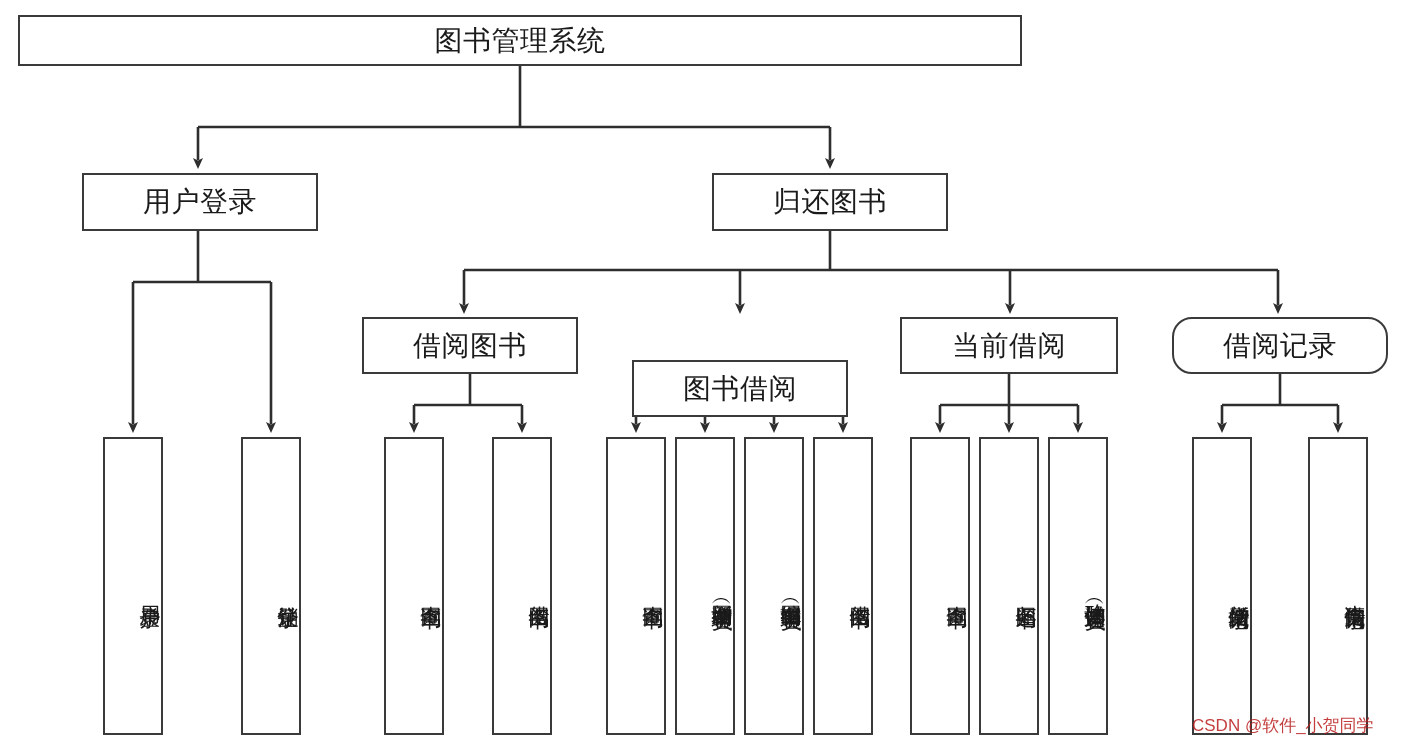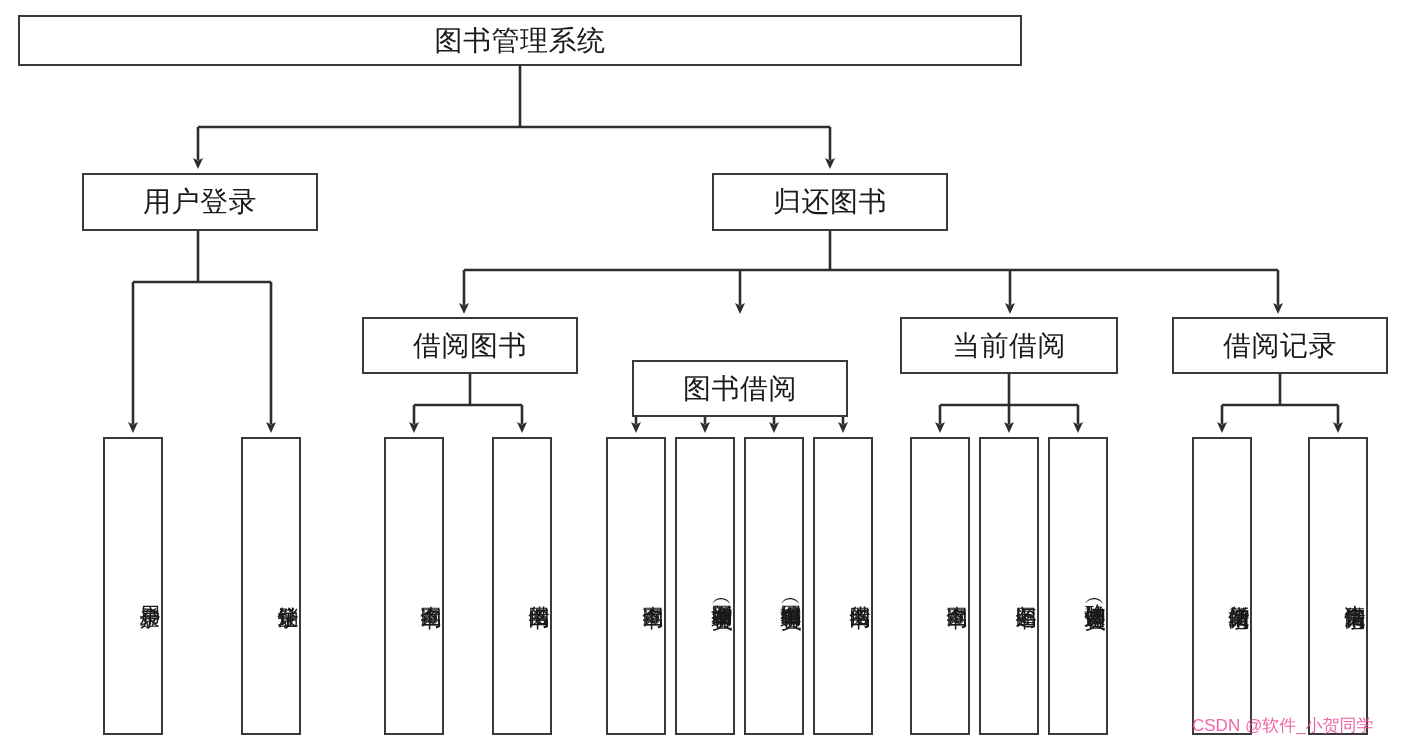--- a/index.html
+++ b/index.html
@@ -52,21 +52,21 @@
     top: 0;
     width: 1405px;
     height: 747px;
     pointer-events: none;
   }
   #watermark {
     position: absolute;
     left: 1192px;
     top: 714px;
     font-size: 17px;
-    color: #ec4899;
+    color: #b91c1c;
     white-space: nowrap;
     opacity: 0.85;
   }
 </style>
 </head>
 <body>
 
 <div id="canvas">
 
   <svg id="links" viewBox="0 0 1405 747">
@@ -132,21 +132,21 @@
 
   <div class="node horiz" style="left:362px; top:317px; width:216px; height:57px;">
     <span>借阅图书</span>
   </div>
   <div class="node horiz" style="left:632px; top:317px; width:216px; height:57px;margin-top:43px;">
     <span>图书借阅</span>
   </div>
   <div class="node horiz" style="left:900px; top:317px; width:218px; height:57px;justify-content:center;">
     <span>当前借阅</span>
   </div>
-  <div class="node horiz" style="left:1172px; top:317px; width:216px; height:57px;">
+  <div class="node horiz" style="left:1172px; top:317px; width:216px; height:57px;border-radius:20px;">
     <span>借阅记录</span>
   </div>
 
   <div class="node vert" style="left:103px; top:437px; width:60px; height:298px;">
     <span>用户登录</span>
   </div>
   <div class="node vert" style="left:241px; top:437px; width:60px; height:298px;">
     <span>注销登录</span>
   </div>
 

